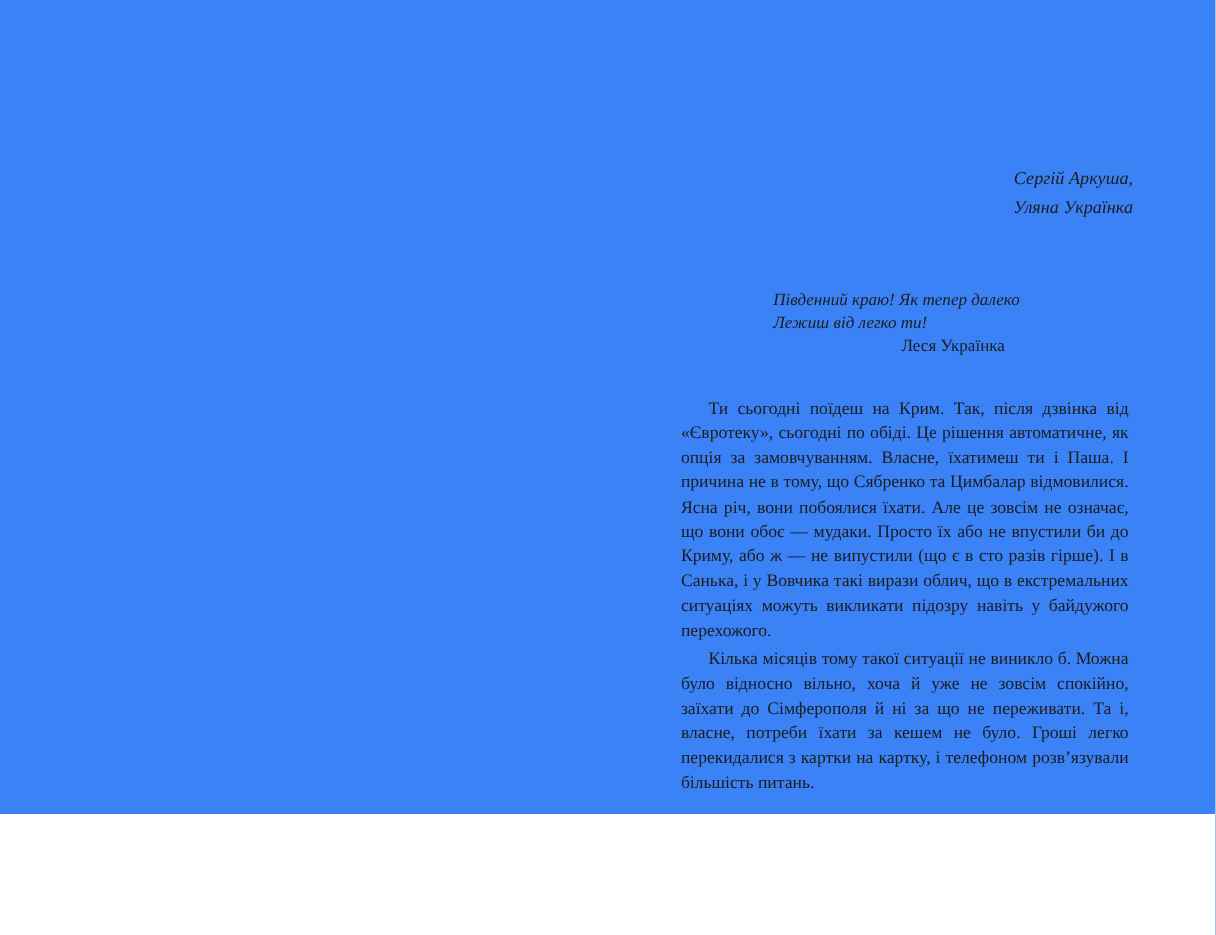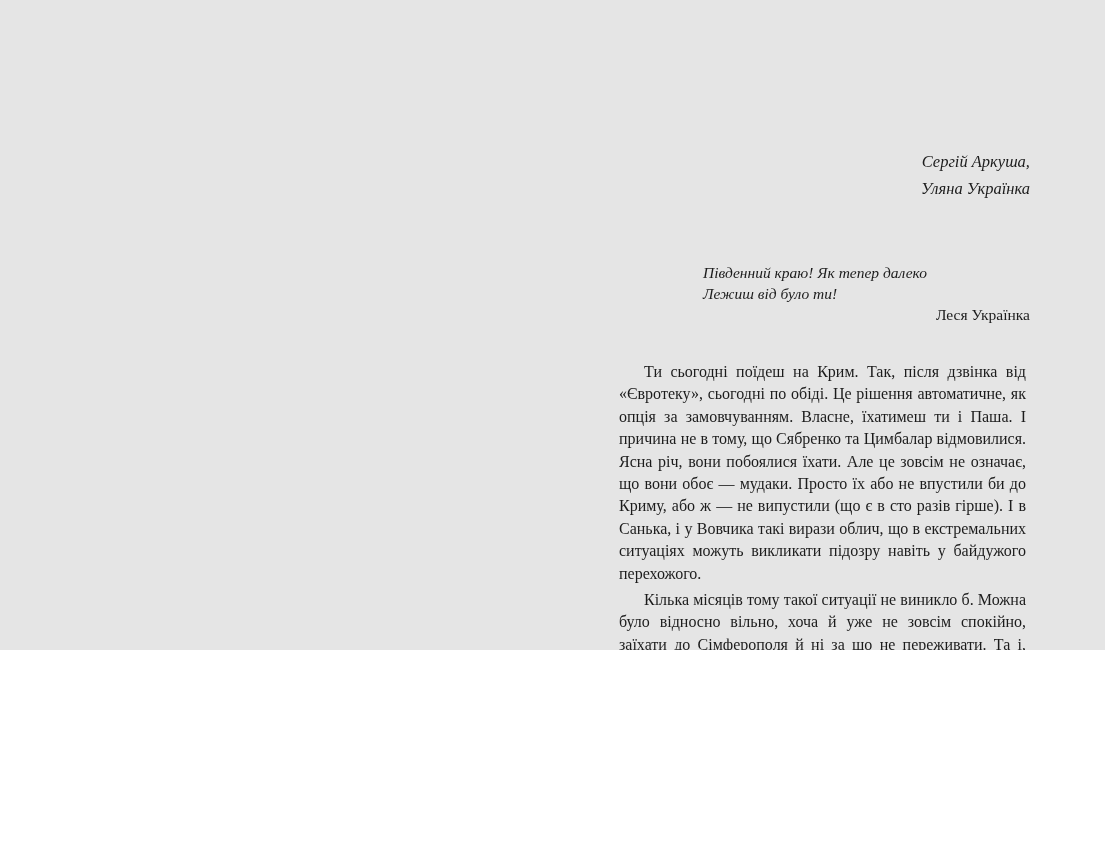--- a/index.html
+++ b/index.html
@@ -3,22 +3,22 @@
 <meta charset="utf-8">
 <style>
   html, body {
     margin: 0;
     padding: 0;
     background: #ffffff;
   }
   .page {
     position: relative;
     width: 1105px;
-    height: 650px;
-    background: #e5e5e5;
+    height: 740px;
+    background: #3b82f6;
     overflow: hidden;
     color: #1c1c1c;
     text-decoration: underline;
   }
   .content {
     position: absolute;
     left: 615px;
     top: 148px;
     width: 415px;
   }
@@ -43,21 +43,21 @@
     margin-top: 60px;
     margin-left: 88px;
     font-family: "Liberation Serif", serif;
     font-style: italic;
     font-size: 15.5px;
     line-height: 21px;
     color: #1c1c1c;
   }
   .epigraph-attribution {
     margin-top: 0px;
-    text-align: right;
+    text-align: center;
     font-family: "Liberation Serif", serif;
     font-style: normal;
     font-size: 15.5px;
     line-height: 21px;
     color: #1c1c1c;
   }
   .body-text {
     margin-top: 36px;
     font-family: "Liberation Serif", serif;
     font-size: 16px;
@@ -87,21 +87,21 @@
   <div class="content">
 
     <div class="authors">
       <div>Сергій Аркуша,</div>
       <div>Уляна Українка</div>
     </div>
 
 
     <div class="epigraph">
       <div>Південний краю! Як тепер далеко</div>
-      <div>Лежиш від було ти!</div>
+      <div>Лежиш від легко ти!</div>
       <div class="epigraph-attribution">Леся Українка</div>
     </div>
 
     <div class="body-text">
       <p>Ти сьогодні поїдеш на Крим. Так, після дзвінка від «Євротеку», сьогодні по обіді. Це рішення автоматичне, як опція за замовчуванням. Власне, їхатимеш ти і Паша. І причина не в тому, що Сябренко та Цимбалар відмовилися. Ясна річ, вони побоялися їхати. Але це зовсім не означає, що вони обоє — мудаки. Просто їх або не впустили би до Криму, або ж — не випустили (що є в сто разів гірше). І в Санька, і у Вовчика такі вирази облич, що в екстремальних ситуаціях можуть викликати підозру навіть у байдужого перехожого.</p>
       <p>Кілька місяців тому такої ситуації не виникло б. Можна було відносно вільно, хоча й уже не зовсім спокійно, заїхати до Сімферополя й ні за що не переживати. Та і, власне, потреби їхати за кешем не було. Гроші легко перекидалися з картки на картку, і телефоном розв’язували більшість питань.</p>
     </div>
 
   </div>
 

